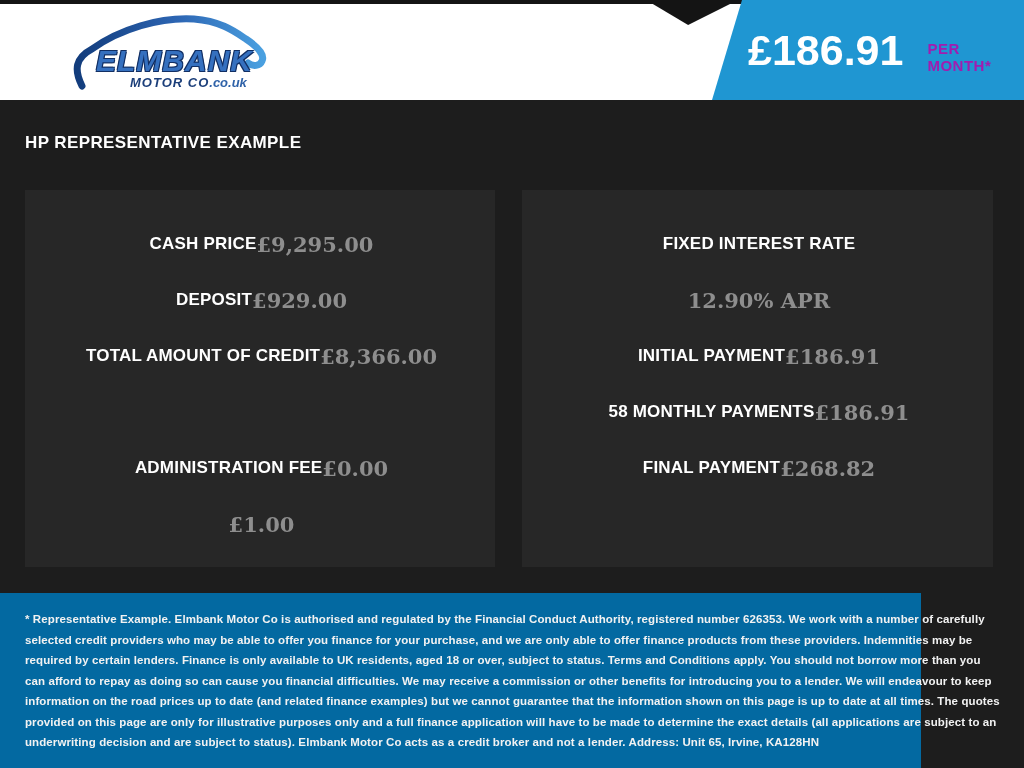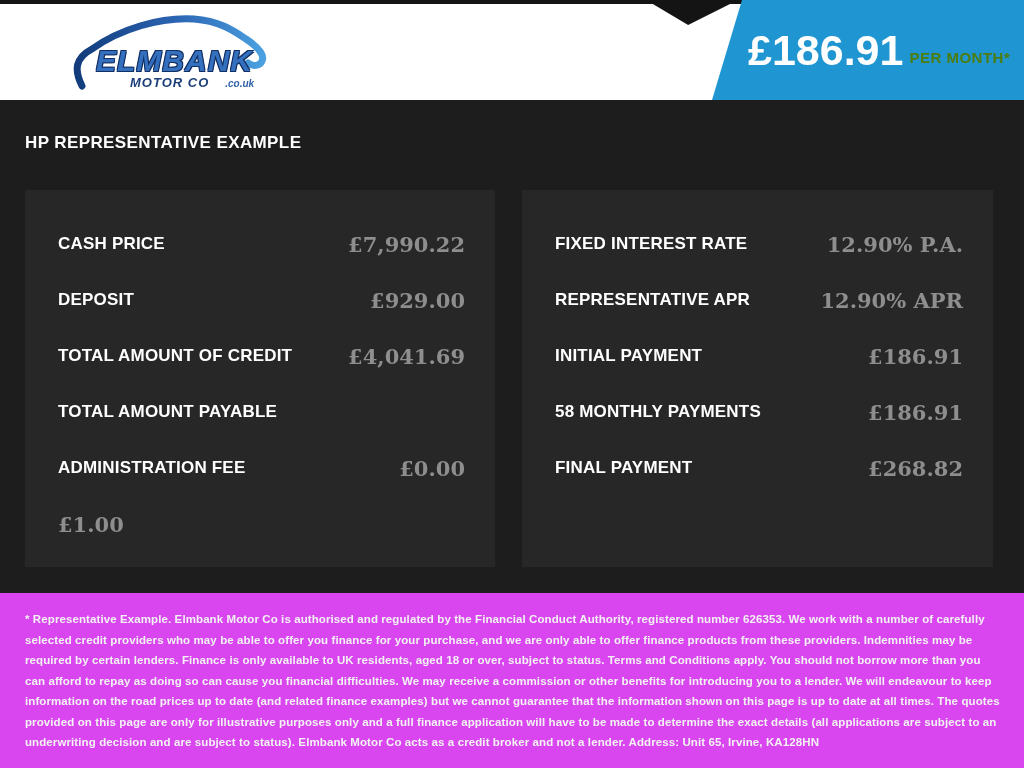--- a/index.html
+++ b/index.html
@@ -11,43 +11,43 @@
   }
   
   .header{position:absolute;top:0;left:0;width:1024px;height:100px;background:#ffffff;}
   .top-strip{position:absolute;top:0;left:0;width:746px;height:4px;background:#141414;}
   .top-wedge{position:absolute;top:0;left:652px;width:86px;height:25px;background:#141414;
     clip-path:polygon(0 0,100% 0,42% 100%,0 14%);}
   .blue-ribbon{position:absolute;top:0;left:712px;width:312px;height:100px;background:#1f96d2;
     clip-path:polygon(30px 0,100% 0,100% 100%,0 100%);}
   .price-wrap{position:absolute;top:0;left:748px;height:100px;display:flex;align-items:center;}
   .price-main{font-size:43px;font-weight:bold;color:#ffffff;letter-spacing:0px;line-height:1;}
-  .price-suffix{font-size:15px;font-weight:bold;color:#4d7c0f;margin-left:6px;margin-top:14px;letter-spacing:.5px;}
+  .price-suffix{font-size:15px;font-weight:bold;color:#a21caf;margin-left:24px;margin-top:14px;letter-spacing:.5px;}
   
   .logo{position:absolute;top:8px;left:68px;width:210px;height:88px;cursor:pointer;}
   .logo svg{position:absolute;top:0;left:0;}
   .logo-text1{position:absolute;top:38px;left:28px;font-size:30px;line-height:1;
     font-weight:bold;font-style:italic;color:#3570bf;letter-spacing:1px;
     text-shadow:-1px -1px 0 #122f63,1px -1px 0 #122f63,-1px 1px 0 #122f63,1px 1px 0 #122f63;}
   .logo-text2{position:absolute;top:68px;left:62px;font-size:13px;line-height:1;
     font-weight:bold;font-style:italic;color:#1c3f7a;letter-spacing:1px;}
-  .logo-text2 .suffix{font-size:10px;letter-spacing:0;color:#2f62a8;margin-left:16px;}
+  .logo-text2 .suffix{font-size:13px;letter-spacing:0;color:#2f62a8;}
   
   .main{position:absolute;top:100px;left:0;width:1024px;height:493px;background:#1d1d1d;}
   .page-title{position:absolute;top:133px;left:25px;font-size:17px;font-weight:bold;color:#ffffff;letter-spacing:.4px;}
   .panel{position:absolute;top:190px;height:377px;background:#272727;box-sizing:border-box;
     padding:26px 30px 0 33px;}
   .panel.left{left:25px;width:470px;}
   .panel.right{left:522px;width:471px;}
-  .row{height:56px;display:flex;align-items:center;justify-content:space-between;}
+  .row{height:56px;display:flex;align-items:center;justify-content:center;}
   .lbl{font-size:17px;font-weight:bold;color:#ffffff;letter-spacing:.2px;white-space:nowrap;}
   .val{font-size:21px;font-weight:bold;color:#8e8e8e;
     font-family:"DejaVu Serif", serif;white-space:nowrap;}
   
-  .footer{position:absolute;top:593px;left:0;width:1024px;height:175px;background:#d946ef;}
+  .footer{position:absolute;top:593px;left:0;width:921px;height:175px;background:#0369a1;}
   .disclaimer{position:absolute;top:16px;left:25px;width:978px;
     font-size:11.5px;font-weight:bold;color:#f2f2f2;line-height:20.5px;letter-spacing:.1px;}
 </style>
 </head>
 <body>
 
 <div class="header">
   <div class="top-strip"></div>
   <div class="top-wedge"></div>
   <div class="blue-ribbon"></div>
@@ -74,49 +74,46 @@
     <span class="price-suffix">PER MONTH*</span>
   </div>
 </div>
 
 <div class="main"></div>
 <div class="page-title">HP REPRESENTATIVE EXAMPLE</div>
 
 <div class="panel left">
   <div class="row">
     <span class="lbl">CASH PRICE</span>
-    <span class="val">£7,990.22</span>
+    <span class="val">£9,295.00</span>
   </div>
   <div class="row">
     <span class="lbl">DEPOSIT</span>
     <span class="val">£929.00</span>
   </div>
   <div class="row">
     <span class="lbl">TOTAL AMOUNT OF CREDIT</span>
-    <span class="val">£4,041.69</span>
+    <span class="val">£8,366.00</span>
   </div>
   <div class="row">
-    <span class="lbl">TOTAL AMOUNT PAYABLE</span>
   </div>
   <div class="row">
     <span class="lbl">ADMINISTRATION FEE</span>
     <span class="val">£0.00</span>
   </div>
   <div class="row">
     <span class="val">£1.00</span>
   </div>
 </div>
 
 <div class="panel right">
   <div class="row">
     <span class="lbl">FIXED INTEREST RATE</span>
-    <span class="val">12.90% P.A.</span>
   </div>
   <div class="row">
-    <span class="lbl">REPRESENTATIVE APR</span>
     <span class="val">12.90% APR</span>
   </div>
   <div class="row">
     <span class="lbl">INITIAL PAYMENT</span>
     <span class="val">£186.91</span>
   </div>
   <div class="row">
     <span class="lbl">58 MONTHLY PAYMENTS</span>
     <span class="val">£186.91</span>
   </div>

